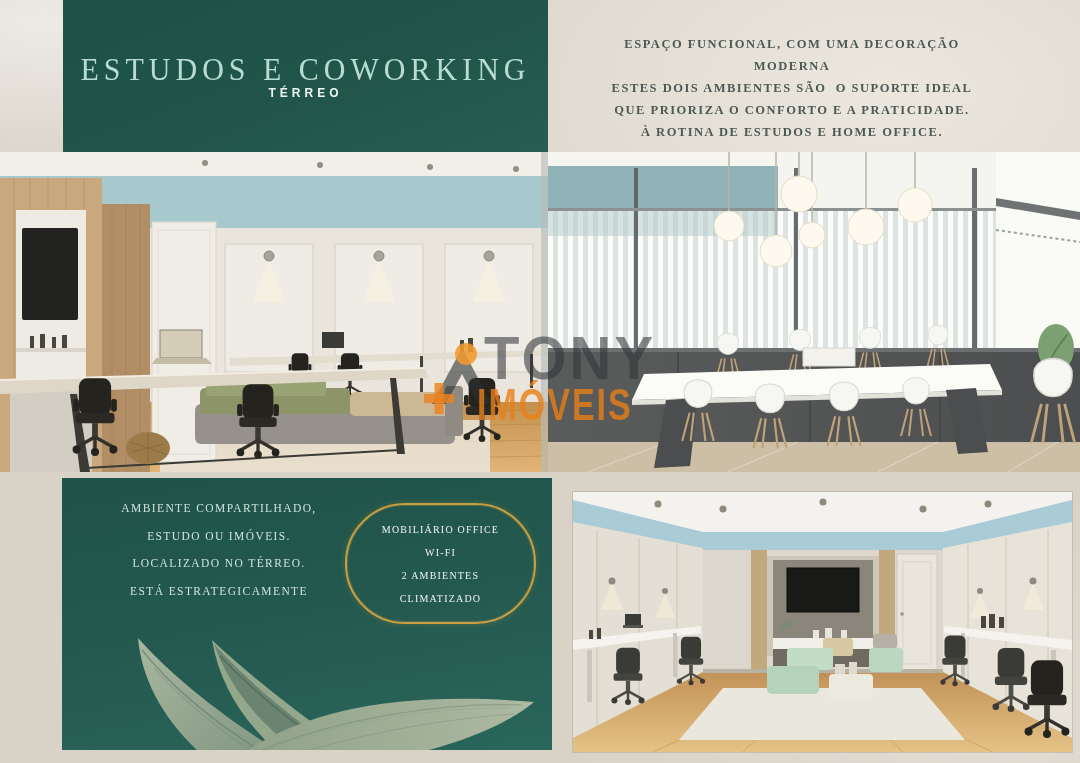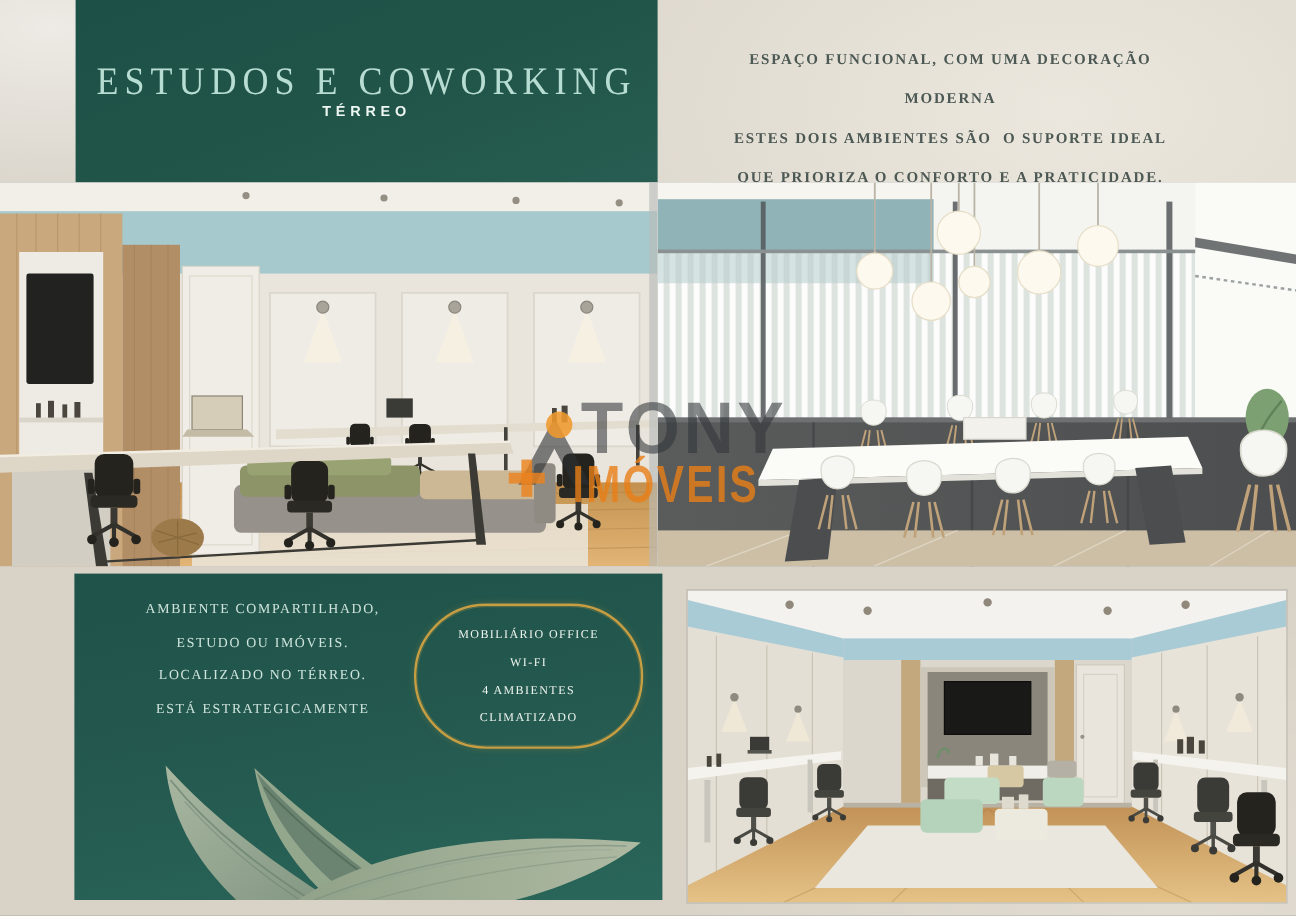--- a/index.html
+++ b/index.html
@@ -21,21 +21,21 @@
   .title{
     font-size:30px;letter-spacing:5px;color:#b7dcd2;font-weight:400;
     transform:scaleY(1.08);white-space:nowrap;
   }
   .subtitle{
     font-family:"Liberation Sans",sans-serif;font-weight:bold;
     font-size:12px;letter-spacing:4px;color:#eef7f2;
   }
   .intro{
     position:absolute;left:592px;top:33px;width:400px;text-align:center;
-    color:#4c5853;font-size:12.5px;letter-spacing:1.5px;line-height:33px;font-weight:bold;
+    color:#4c5853;font-size:12.5px;letter-spacing:1.5px;line-height:22px;font-weight:bold;
   }
   .intro-line{white-space:pre-wrap;}
   .photo{position:absolute;overflow:hidden;background:#ccc;}
   .photo svg{display:block;}
   #photo1{left:0;top:152px;width:548px;height:320px;}
   #photo2{left:548px;top:152px;width:532px;height:320px;}
   #photo3{left:573px;top:492px;width:499px;height:260px;box-shadow:0 0 0 1px rgba(120,115,105,.25);}
   .panel-bottom{
     left:62px;top:478px;width:490px;height:272px;
     background:linear-gradient(170deg,#1f5349 0%,#24594f 50%,#2a665a 100%);
@@ -309,21 +309,21 @@
   <div class="panel panel-bottom">
     <div class="desc">
       <div>AMBIENTE COMPARTILHADO,</div>
       <div>ESTUDO OU IMÓVEIS.</div>
       <div>LOCALIZADO NO TÉRREO.</div>
       <div>ESTÁ ESTRATEGICAMENTE</div>
     </div>
     <div class="badge">
       <div>MOBILIÁRIO OFFICE</div>
       <div>WI-FI</div>
-      <div>4 AMBIENTES</div>
+      <div>2 AMBIENTES</div>
       <div>CLIMATIZADO</div>
     </div>
     <svg class="leaves" viewBox="0 0 490 285">
       <defs>
         <linearGradient id="lgA" x1="0" y1="0" x2="1" y2="1">
           <stop offset="0" stop-color="#a9b7a0"></stop>
             <stop offset="1" stop-color="#7e937f"></stop>
         </linearGradient>
         <linearGradient id="lgC" x1="0" y1="0" x2="1" y2="0">
           <stop offset="0" stop-color="#8fa188"></stop>

